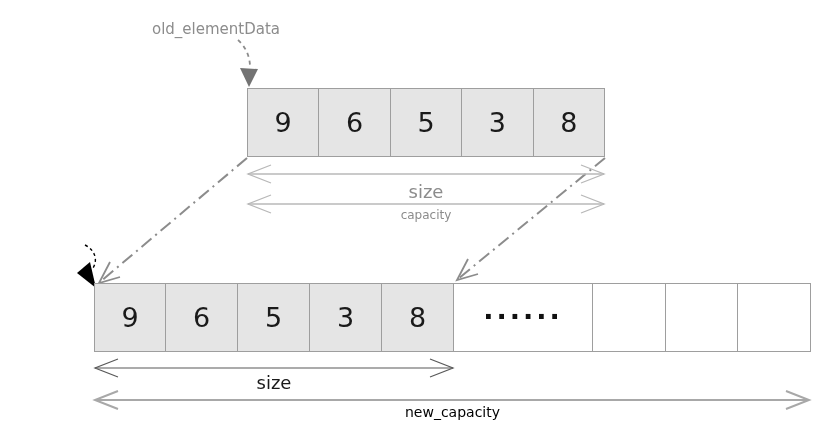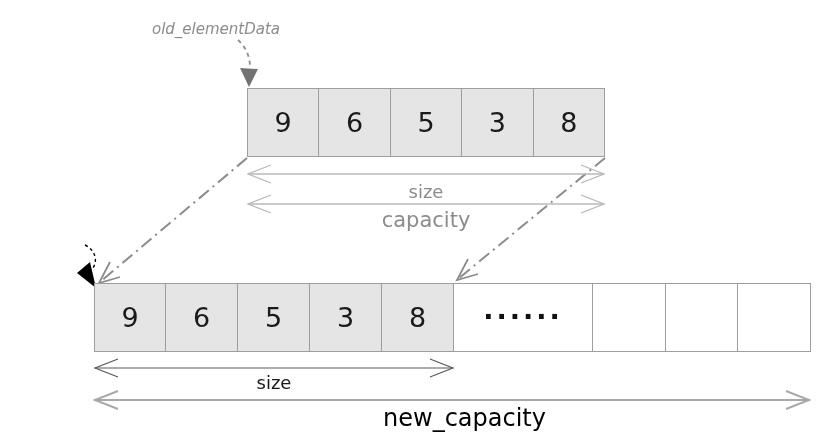--- a/index.html
+++ b/index.html
@@ -10,26 +10,26 @@
   .array{position:absolute;display:flex;}
   .cell{box-sizing:border-box;flex:0 0 auto;border:1px solid var(--cell-border);border-left:none;
         display:flex;align-items:center;justify-content:center;
         font-size:27px;color:var(--dark-label);background:var(--cell-fill);}
   .cell:first-child{border-left:1px solid var(--cell-border);}
   .cell.white{background:#fff;}
   .dots{font-weight:700;font-size:27px;letter-spacing:3px;transform:translateY(-0.28em);color:#111;}
 
   .lbl{position:absolute;white-space:nowrap;}
   .lbl.center{text-align:center;}
-  #old-pointer-label{left:152px;top:20px;font-size:15px;color:var(--gray-label);font-style:italic;}
+  #old-pointer-label{left:152px;top:20px;font-size:15px;color:var(--gray-label);}
   #new-pointer-label{left:5px;top:226px;font-size:16px;color:var(--pointer-blue);}
   #top-size-label{left:247px;width:358px;top:181px;font-size:18px;color:var(--gray-label);}
-  #top-capacity-label{left:247px;width:358px;top:208px;font-size:21px;color:var(--gray-label);text-align:center;}
+  #top-capacity-label{left:247px;width:358px;top:208px;font-size:12px;color:var(--gray-label);text-align:center;}
   #bottom-size-label{left:94px;width:360px;top:372px;font-size:18px;color:var(--dark-label);}
-  #bottom-capacity-label{left:106px;width:717px;top:404px;font-size:24px;color:#000;}
+  #bottom-capacity-label{left:94px;width:717px;top:404px;font-size:14px;color:#000;}
 
   .lt{stroke:var(--arrow-light);stroke-width:1.3;fill:none;}
   .ld{stroke:var(--arrow-dark);stroke-width:1.2;fill:none;}
   .lm{stroke:var(--arrow-mid);stroke-width:2;fill:none;}
   .dashdot{stroke:var(--connector-gray);stroke-width:2;fill:none;stroke-dasharray:13 5 2 5;}
   .ddhead{stroke:var(--connector-gray);stroke-width:1.8;fill:none;}
   .graydash{stroke:var(--connector-gray);stroke-width:1.8;fill:none;stroke-dasharray:4 4;}
   .blackdash{stroke:#000;stroke-width:1.4;fill:none;stroke-dasharray:3 3;}
   .headgray{fill:#737373;stroke:none;}
   .headblack{fill:#000;stroke:none;}

